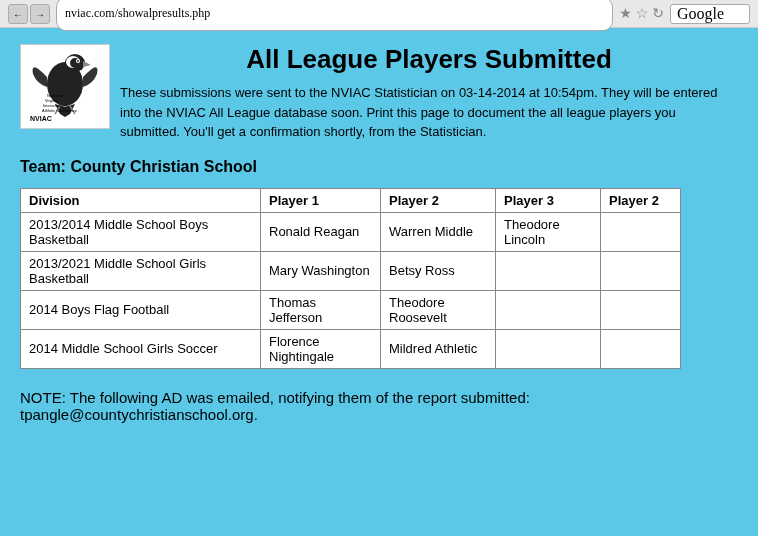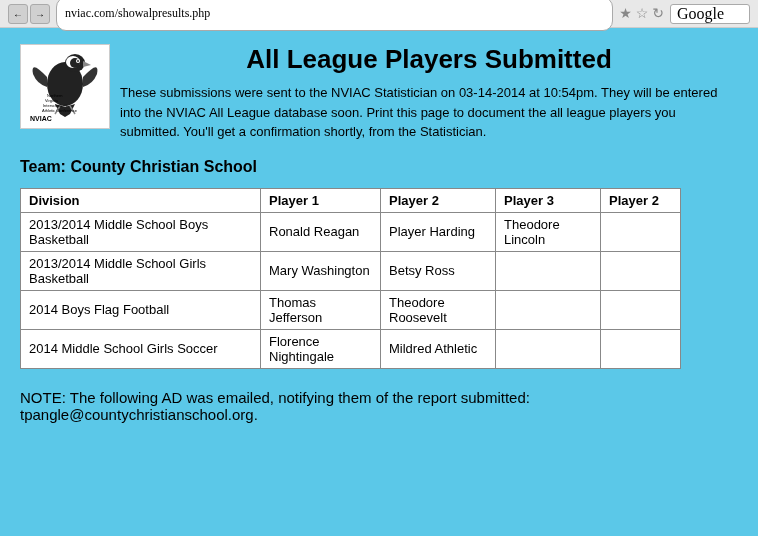--- a/index.html
+++ b/index.html
@@ -240,26 +240,26 @@
         <th class="col-player1">Player 1</th>
         <th class="col-player2">Player 2</th>
         <th class="col-player3">Player 3</th>
         <th class="col-player4">Player 2</th>
       </tr>
     </thead>
     <tbody id="table-body">
     <tr>
           <td>2013/2014 Middle School Boys Basketball</td>
           <td>Ronald Reagan</td>
-          <td>Player Harding</td>
+          <td>Warren Middle</td>
           <td>Theodore Lincoln</td>
           <td>&nbsp;</td>
         </tr>
         <tr>
-          <td>2013/2014 Middle School Girls Basketball</td>
+          <td>2013/2021 Middle School Girls Basketball</td>
           <td>Mary Washington</td>
           <td>Betsy Ross</td>
           <td>&nbsp;</td>
           <td>&nbsp;</td>
         </tr>
         <tr>
           <td>2014 Boys Flag Football</td>
           <td>Thomas Jefferson</td>
           <td>Theodore Roosevelt</td>
           <td>&nbsp;</td>

